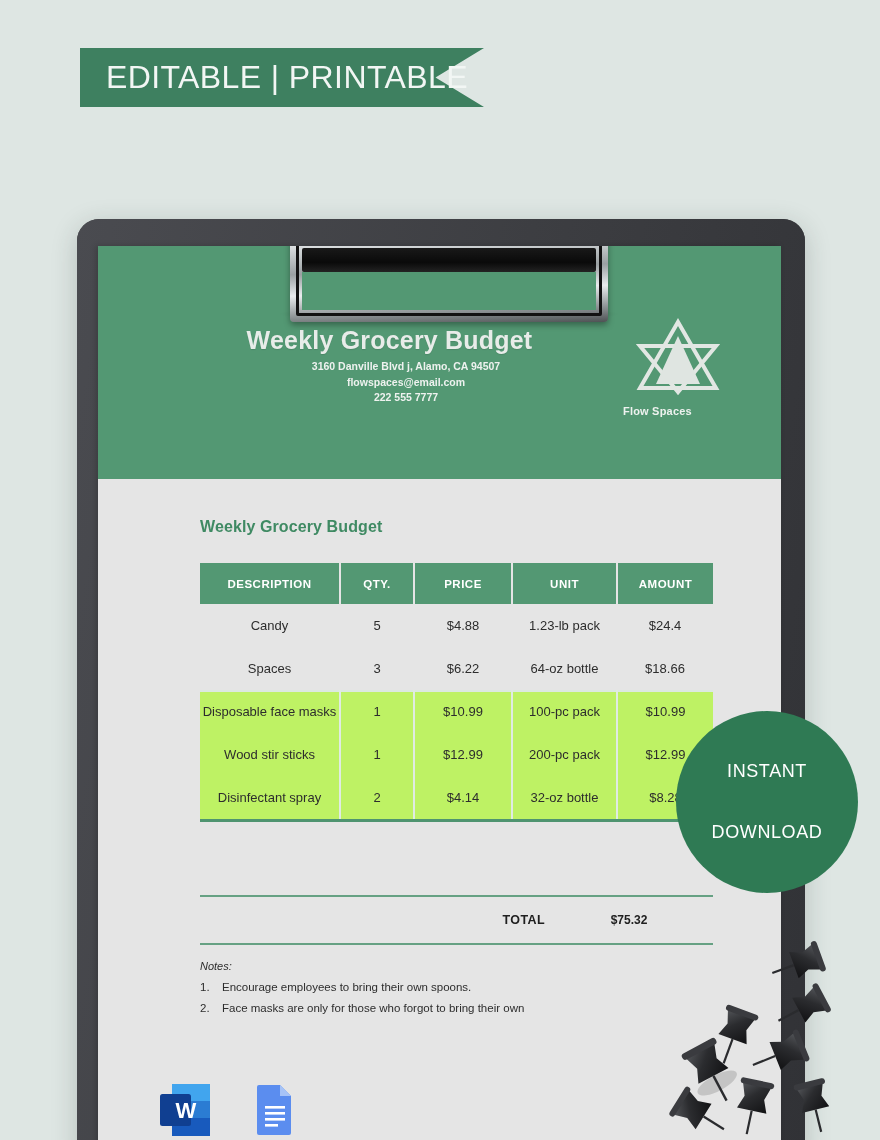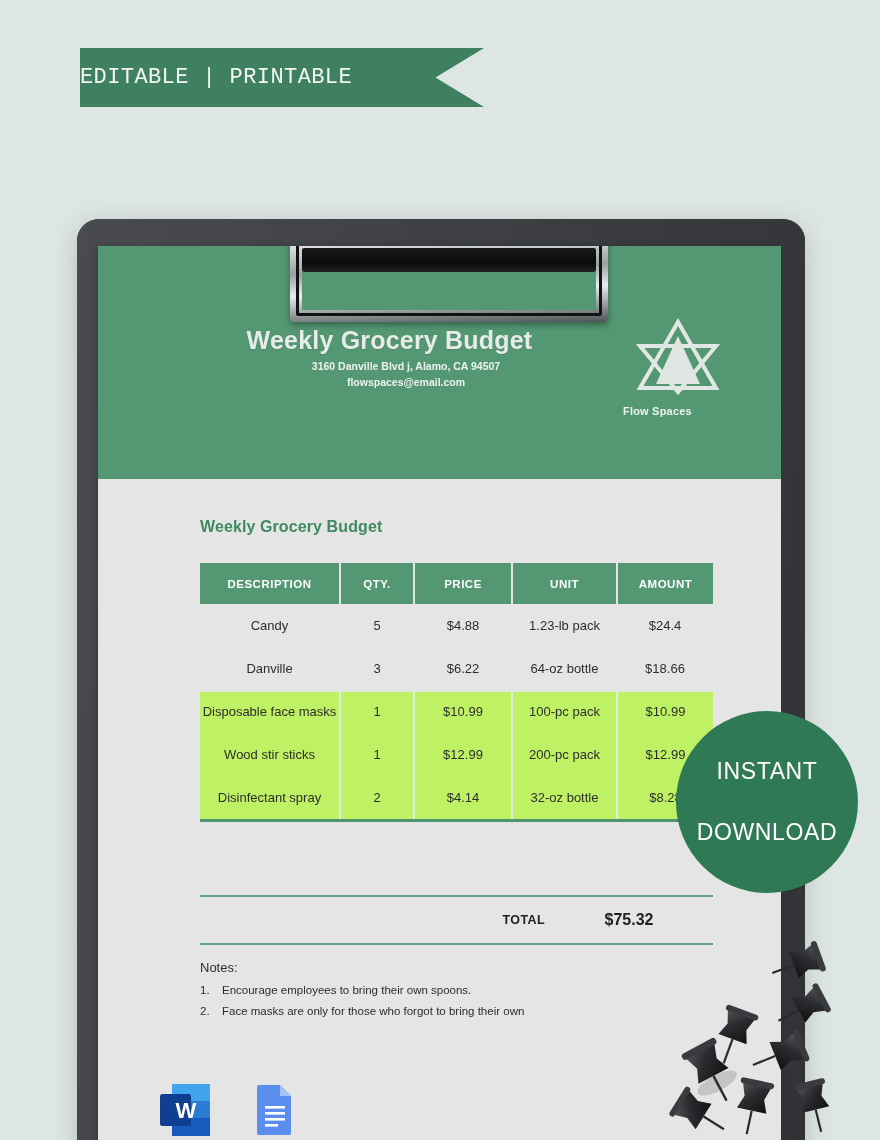--- a/index.html
+++ b/index.html
@@ -28,26 +28,26 @@
     inset: 0;
     background: #3e8060;
     -webkit-clip-path: polygon(0 0, 100% 0, 100% 0, 88% 50%, 100% 100%, 100% 100%, 0 100%);
     clip-path: polygon(0 0, 100% 0, 100% 0, 88% 50%, 100% 100%, 100% 100%, 0 100%);
   }
   .ribbon-text {
     position: absolute;
     inset: 0;
     display: flex;
     align-items: center;
+    padding-left: 26px;
     color: #f2f6f4;
-    font-size: 22px;
+    font-size: 32px;
     letter-spacing: 0.4px;
     font-weight: 400;
     white-space: nowrap;
-    font-family: Liberation Mono, monospace;
   }
 
   
   .clipboard {
     position: absolute;
     left: 77px;
     top: 219px;
     width: 728px;
     height: 940px;
     background: #414246;
@@ -238,27 +238,27 @@
     width: 345px;
     text-align: right;
     font-size: 12.5px;
     font-weight: bold;
     color: #202020;
     letter-spacing: 0.4px;
   }
   .total-value {
     flex: 1;
     text-align: center;
-    font-size: 16px;
+    font-size: 12px;
     font-weight: bold;
     color: #202020;
   }
 
   .notes { margin: 15px 0 0 80px; width: 513px; color: #2d2d2d; }
-  .notes-label { font-size: 13px; margin-bottom: 9px; }
+  .notes-label { font-size: 11px; margin-bottom: 9px; font-style: italic; }
   .note-item { display: flex; font-size: 11.5px; margin-bottom: 9px; }
   .note-num { width: 22px; flex: none; }
   .note-text { flex: 1; }
 
   
   .file-icons {
     position: absolute;
     left: 60px;
     bottom: 21px;
     display: flex;
@@ -275,21 +275,21 @@
     width: 182px;
     height: 182px;
     border-radius: 50%;
     background: #2f7a54;
     color: #ffffff;
     display: flex;
     flex-direction: column;
     align-items: center;
     justify-content: center;
     text-align: center;
-    font-size: 23px;
+    font-size: 18px;
     line-height: 27px;
     letter-spacing: 0.6px;
     z-index: 30;
     gap: 34px;
   }
 
   
   .pins { position: absolute; left: 0; top: 0; width: 880px; height: 1140px; z-index: 40; pointer-events: none; }
 </style>
 </head>
@@ -305,20 +305,21 @@
 
   <div class="page">
 
     <div class="doc-header">
       <div class="clip-shadow"></div>
 
       <div class="letter-title">Weekly Grocery Budget</div>
       <div class="letter-meta">
         <div>3160 Danville Blvd j, Alamo, CA 94507</div>
         <div>flowspaces@email.com</div>
+        <div>222 555 7777</div>
       </div>
 
       <div class="logo-block">
         <svg class="logo-mark" viewBox="0 0 84 78">
           <polygon points="42,4 80,70 4,70" fill="none" stroke="#e2e7e3" stroke-width="4"></polygon>
           <polygon points="42,74 4,28 80,28" fill="none" stroke="#e2e7e3" stroke-width="4"></polygon>
           <polygon points="42,18 64,66 20,66" fill="#dfe5e1"></polygon>
         </svg>
         <div class="logo-name">Flow Spaces</div>
       </div>
@@ -346,21 +347,21 @@
         </thead>
         <tbody>
             <tr class="plain">
               <td>Candy</td>
               <td>5</td>
               <td>$4.88</td>
               <td>1.23-lb pack</td>
               <td>$24.4</td>
             </tr>
             <tr class="plain">
-              <td>Danville</td>
+              <td>Spaces</td>
               <td>3</td>
               <td>$6.22</td>
               <td>64-oz bottle</td>
               <td>$18.66</td>
             </tr>
             <tr class="tint first">
               <td>Disposable face masks</td>
               <td>1</td>
               <td>$10.99</td>
               <td>100-pc pack</td>

